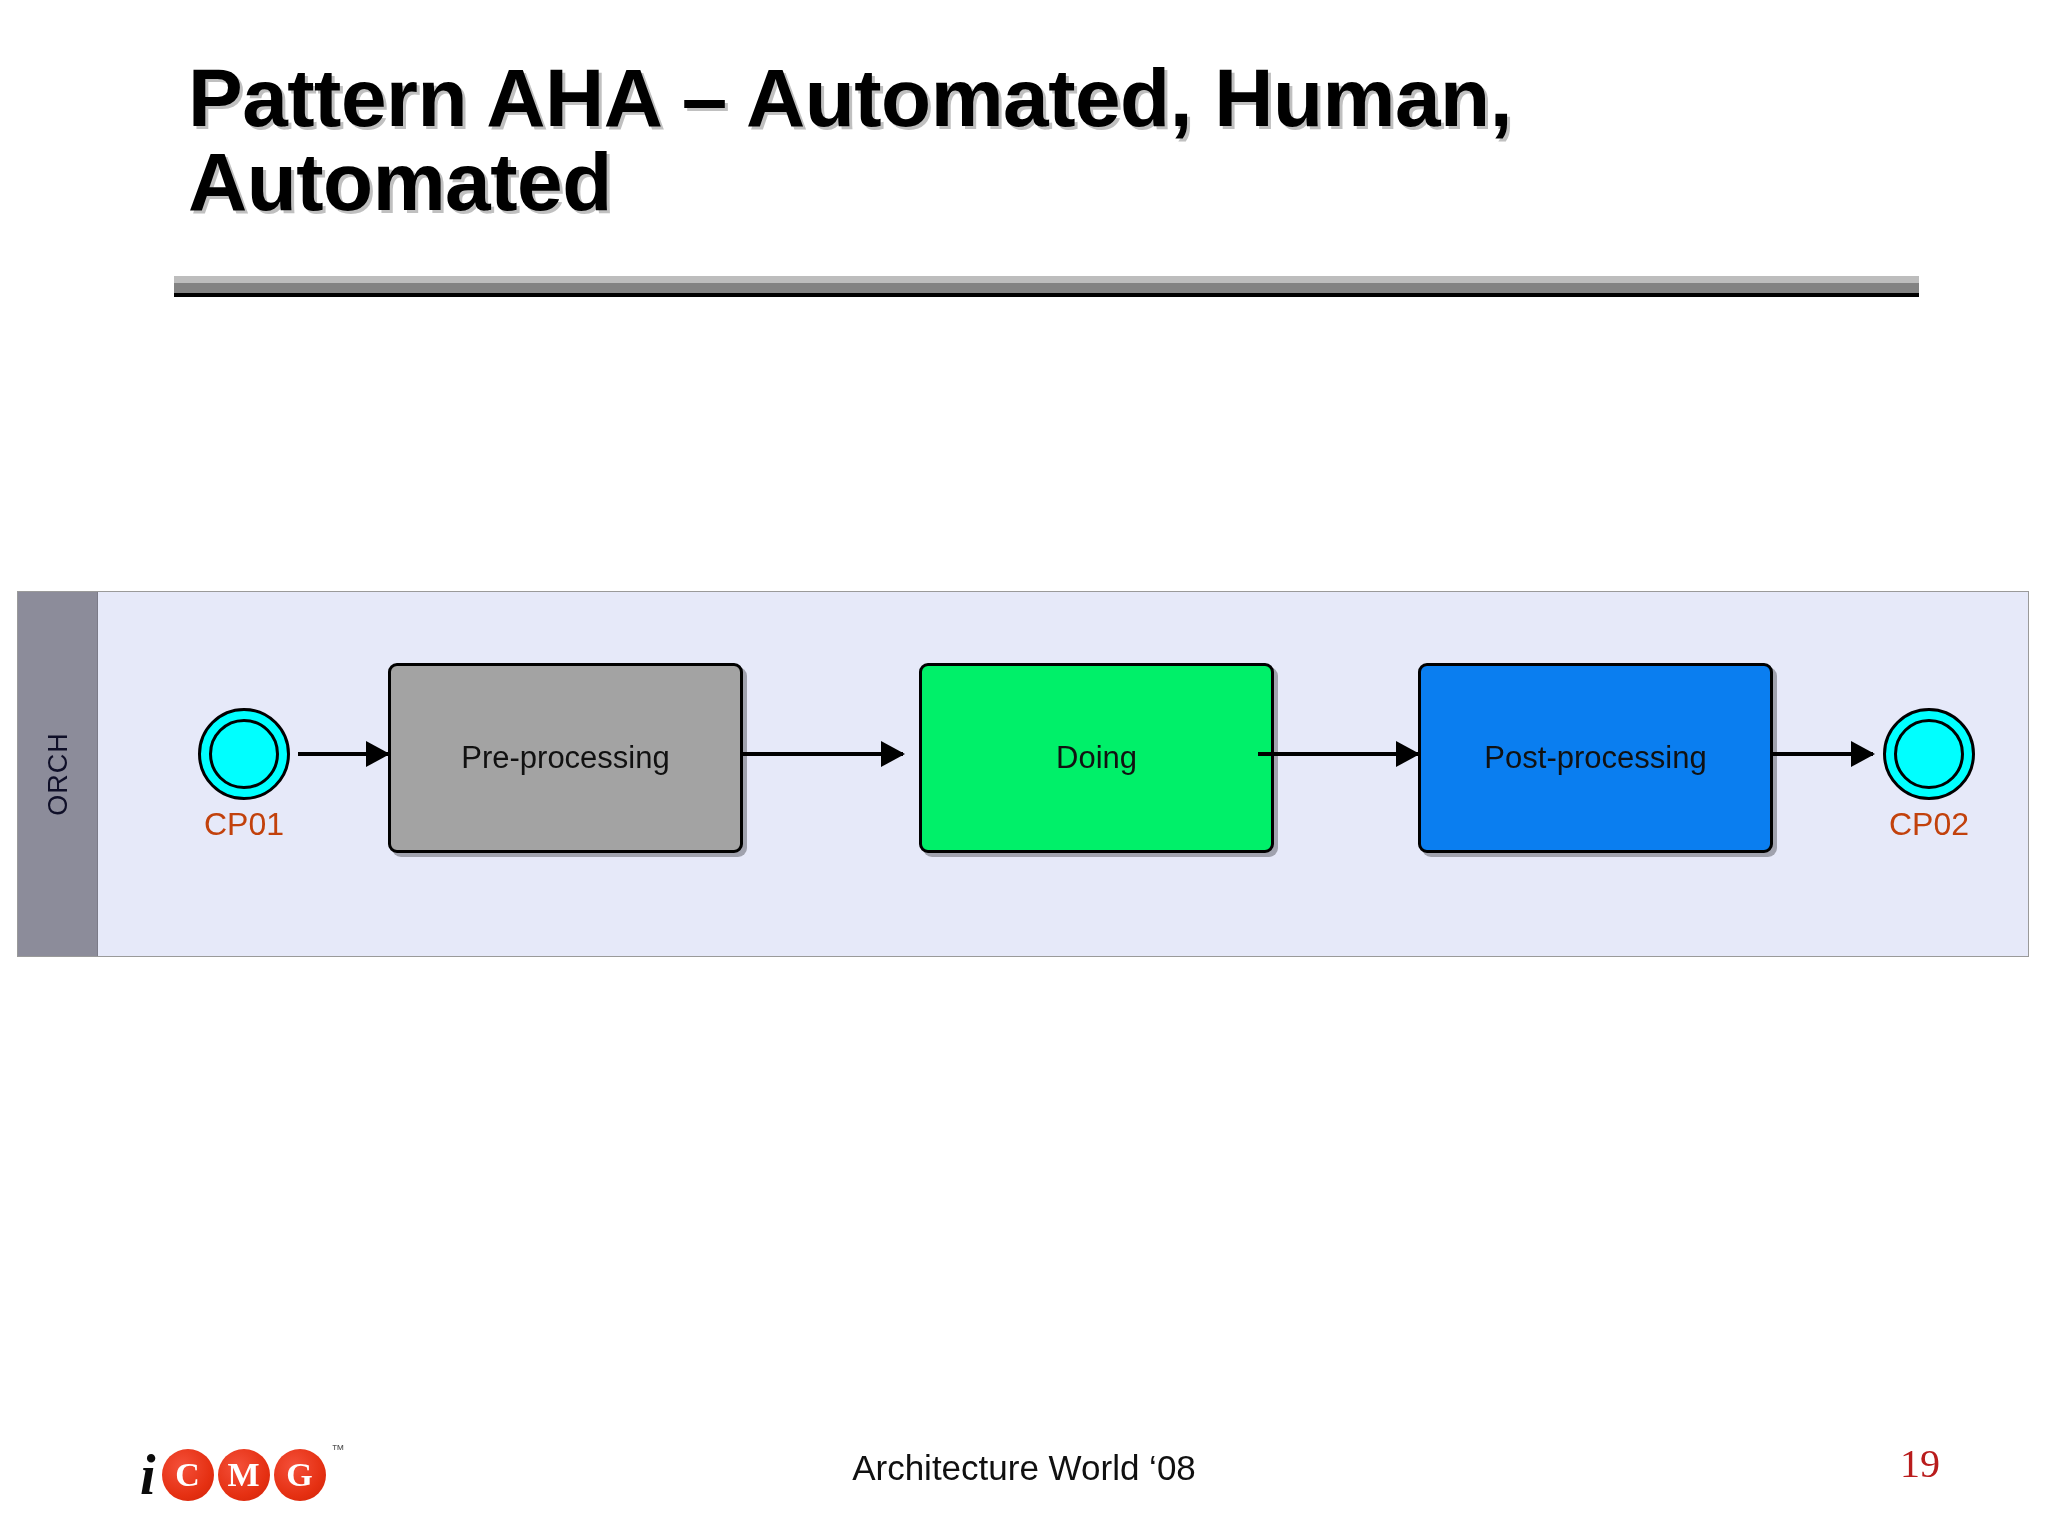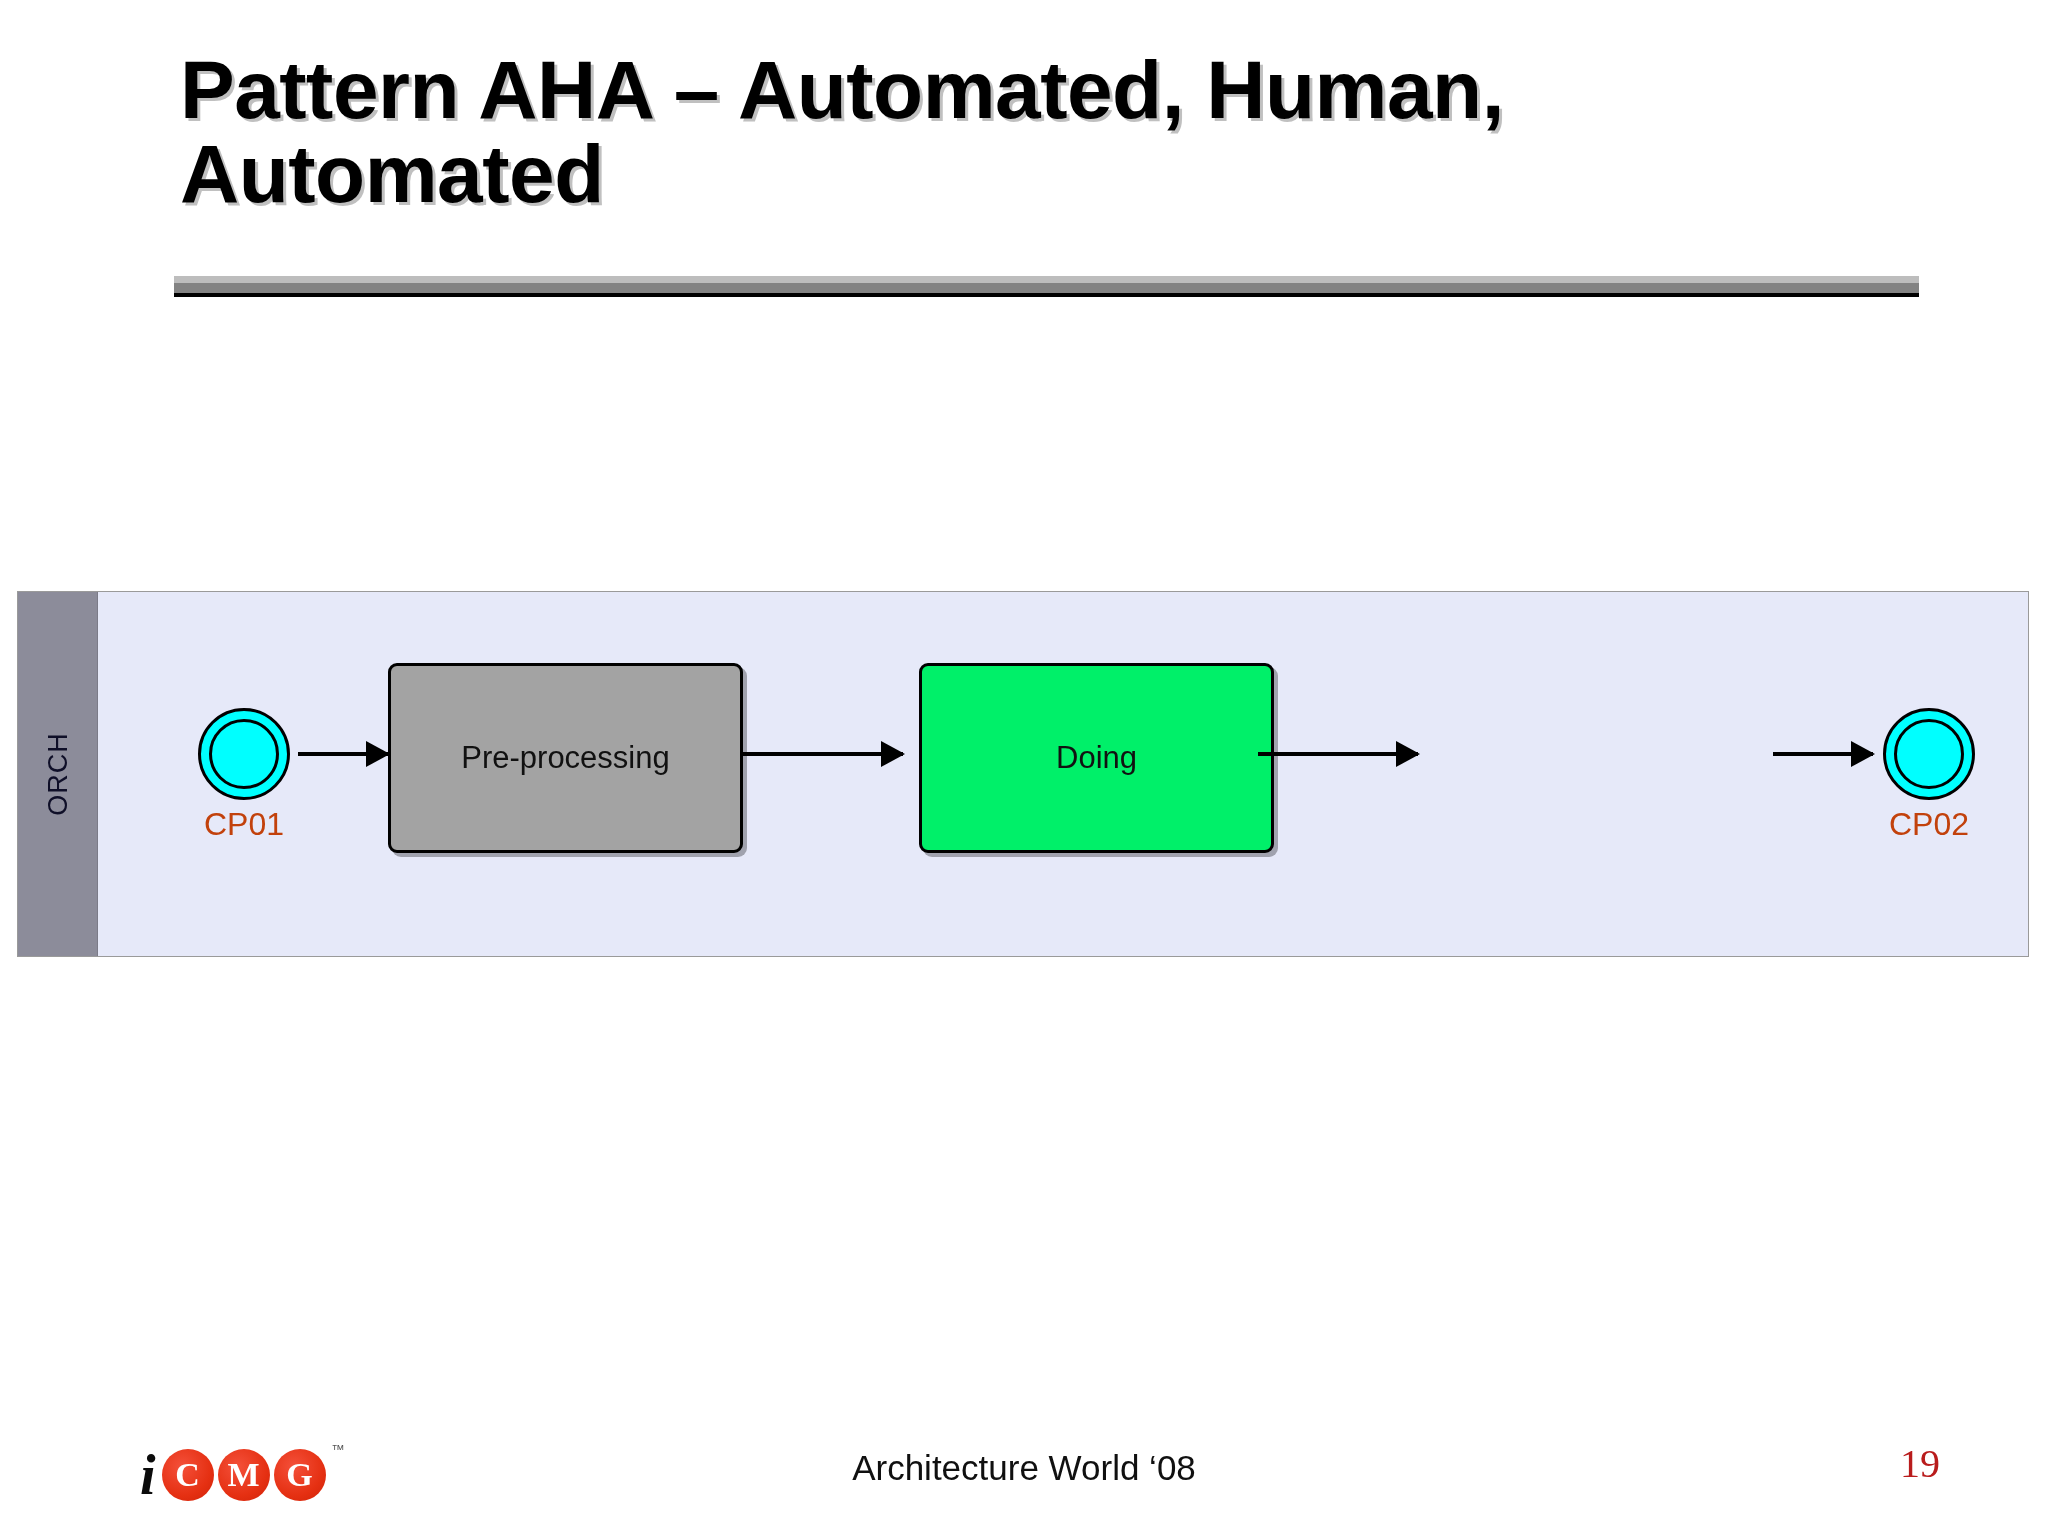--- a/index.html
+++ b/index.html
@@ -23,21 +23,21 @@
     width: 1700px;
   }
   .slide-title {
     font-family: "Liberation Sans", sans-serif;
     font-weight: bold;
     font-size: 82px;
     line-height: 1.02;
     color: #000000;
     letter-spacing: -0.5px;
     text-shadow: 3px 3px 0 rgba(140,140,140,0.55);
-    margin: 4px;
+    margin: 12px;
     white-space: pre-line;
   }
 
   
   .title-rule {
     position: absolute;
     left: 174px;
     top: 276px;
     width: 1745px;
     height: 21px;
@@ -270,20 +270,23 @@
     </div>
 
     <div class="task" style="left:805px; top:71px; width:355px; height:190px; background:#00f069;margin-left:16px;">
       <span class="task-label">Doing</span>
     </div>
 
     <div class="flow" style="left:1160px; top:160px; width:160px;">
       <div class="head"></div>
     </div>
 
+    <div class="task" style="left:1320px; top:71px; width:355px; height:190px; background:#0a7ef0;">
+      <span class="task-label">Post-processing</span>
+    </div>
 
     <div class="flow" style="left:1675px; top:160px; width:100px;">
       <div class="head"></div>
     </div>
 
     <div class="event" style="left:1785px; top:116px;">
       <div class="ring-outer"></div>
       <div class="ring-inner"></div>
       <span class="event-label">CP02</span>
     </div>

